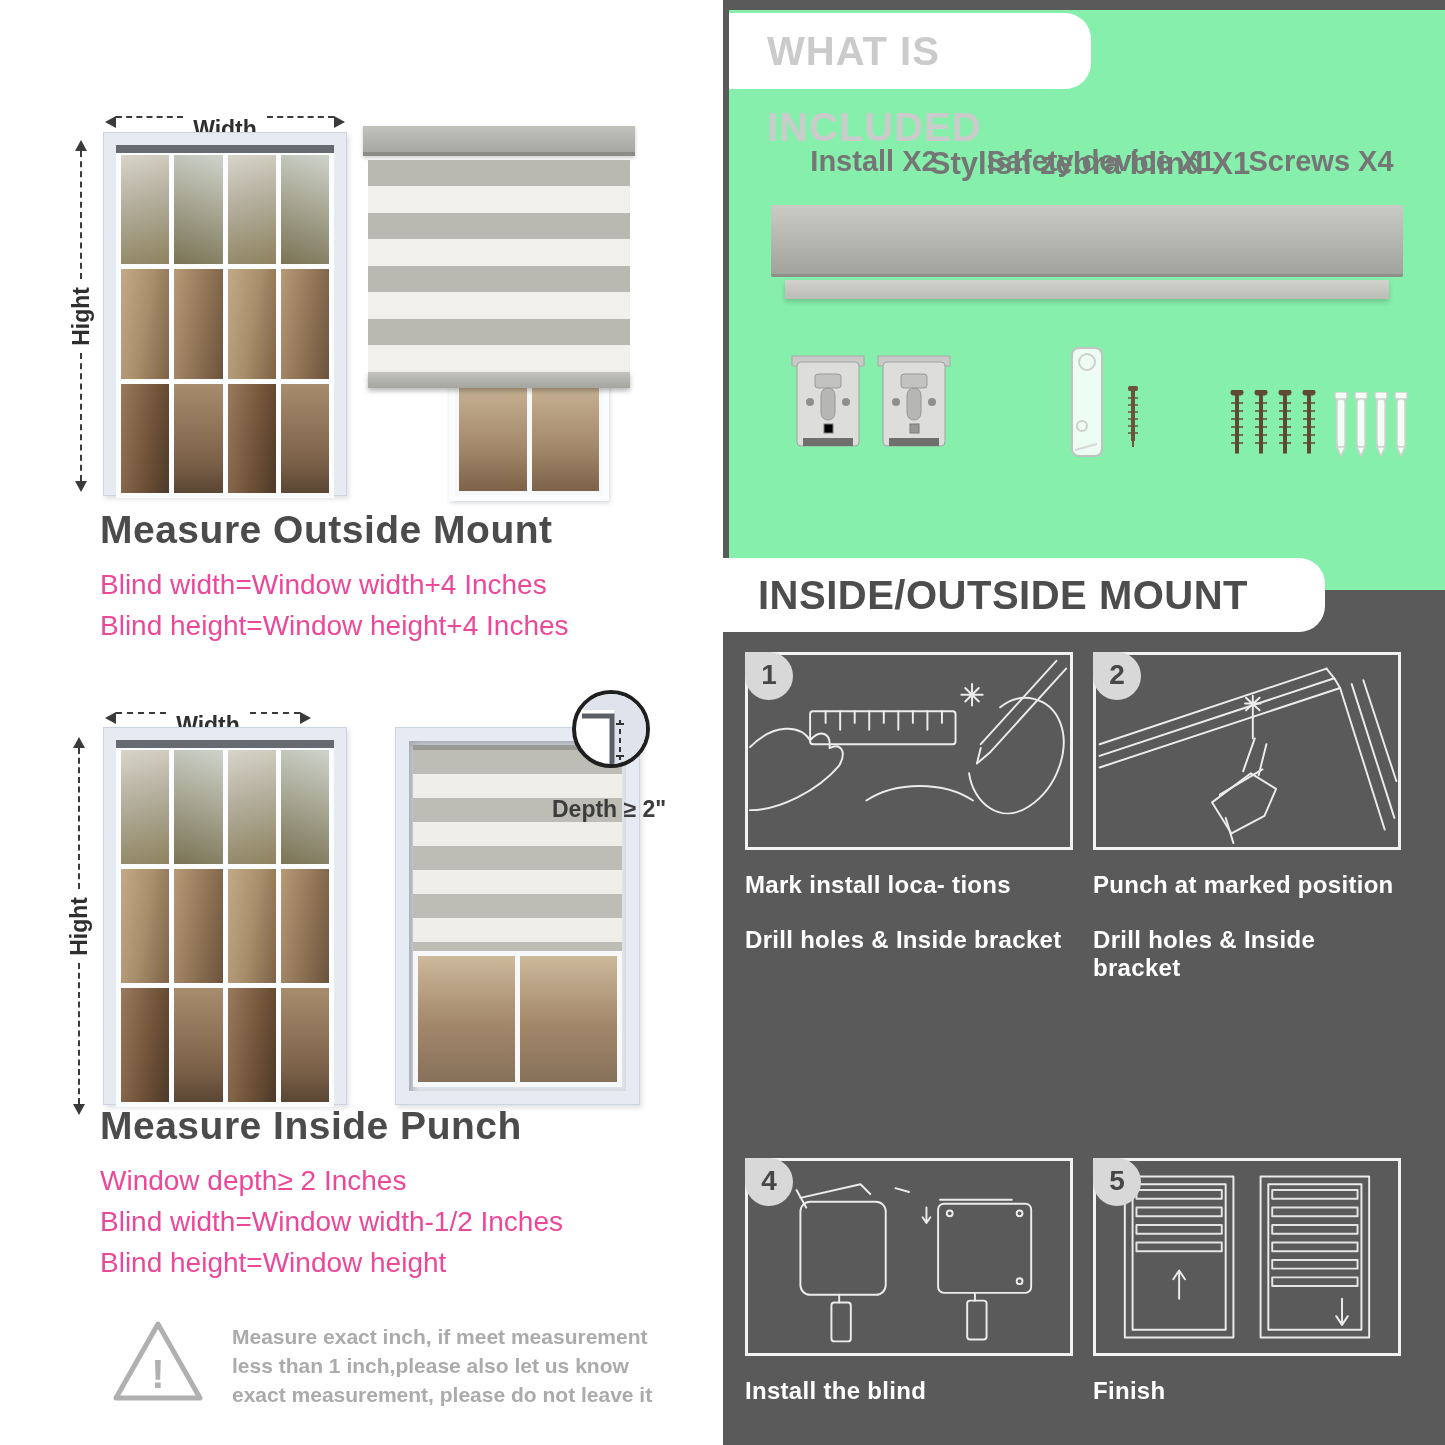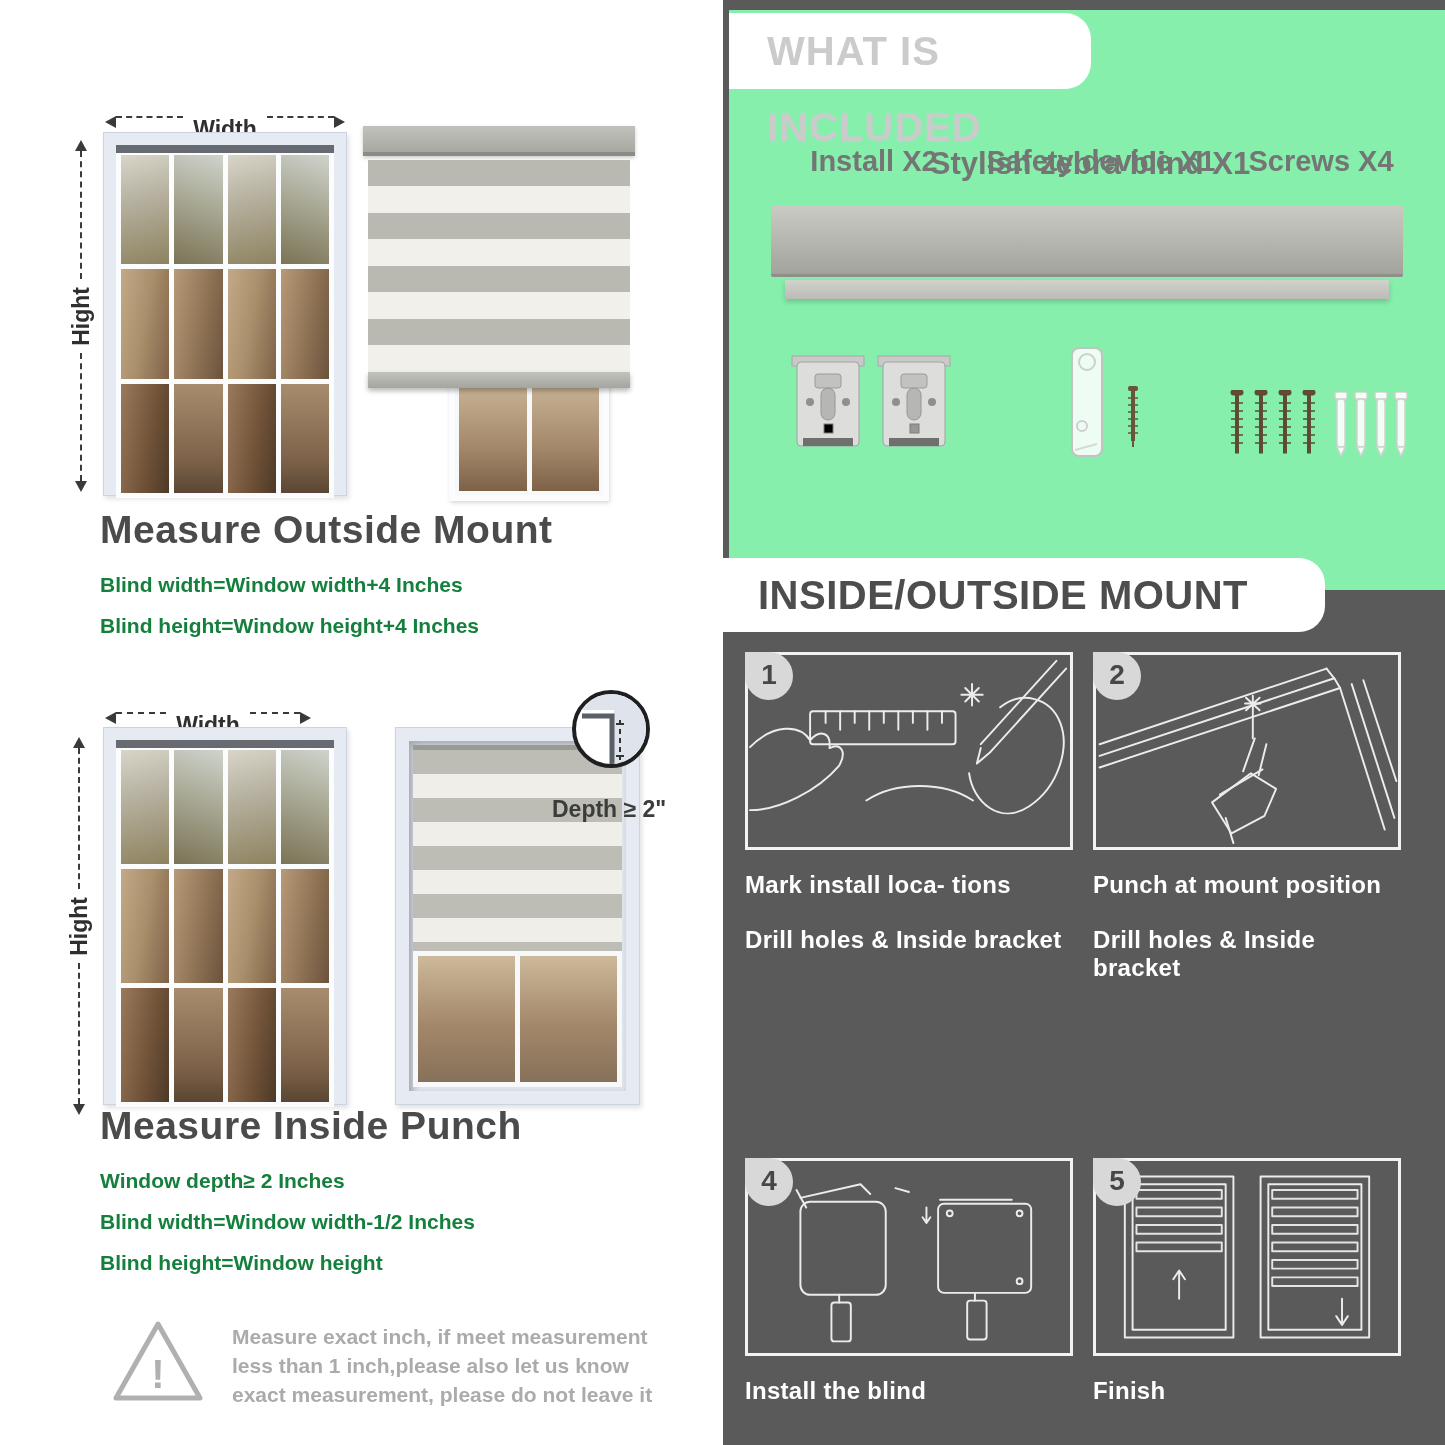--- a/index.html
+++ b/index.html
@@ -62,21 +62,21 @@
   .fb2panes{position:absolute;left:4px;right:4px;top:210px;bottom:4px;background:#f6f8fa;
     display:flex;gap:5px;padding:5px;}
   .fb2pane{flex:1;background:linear-gradient(180deg,#cdb99b 0%,#a3876a 55%,#86715a 100%);}
 
   .magnifier{position:absolute;left:572px;top:690px;width:78px;height:78px;border:4px solid #1f1f1f;
     border-radius:50%;background:#fff;overflow:hidden;z-index:5;}
   .depthlabel{position:absolute;left:552px;top:796px;width:160px;font-size:23px;font-weight:bold;color:#3c3c3c;}
 
   .txtblock{position:absolute;left:100px;width:600px;}
   .txtblock h2{margin:0 0 12px 0;font-size:39px;color:#4b4b4b;letter-spacing:.5px;}
-  .txtblock .tline{font-size:21px;font-weight:bold;color:#15803d;line-height:41px;}
+  .txtblock .tline{font-size:28px;font-weight:normal;color:#ec4899;line-height:41px;}
 
   .warnrow{position:absolute;left:110px;top:1316px;width:560px;display:flex;gap:26px;align-items:flex-start;}
   .warntext{font-size:21px;font-weight:bold;color:#ababab;line-height:29px;width:430px;padding-top:6px;}
 
   
   .right-col{position:absolute;left:723px;top:0;width:722px;height:1445px;background:#5a5a5a;}
   .inc-panel{position:absolute;left:6px;top:10px;width:722px;height:580px;background:#86efac;}
   .inc-banner{position:absolute;left:0;top:3px;width:362px;height:76px;background:#fff;
     border-radius:0 26px 26px 0;color:#cbcbcb;font-size:40px;font-weight:bold;letter-spacing:1px;
     line-height:76px;padding-left:38px;}
@@ -362,21 +362,21 @@
         <svg class="lineart" viewBox="0 0 308 198" data-name="drill-drawing">
           <path d="M2,92 L236,14 M2,104 L244,24 M2,116 L250,34"></path>
           <path d="M250,34 L296,180 M262,30 L306,168 M274,26 L308,130"></path>
           <path d="M236,14 L244,24 M244,24 L250,34"></path>
           <path d="M160,86 V52 M152,50 h16 M160,42 v16 M153,44 l14,13 M167,44 l-14,13"></path>
           <path d="M150,120 l12,-34 M166,124 l8,-32"></path>
           <path d="M118,152 l40,-30 26,16 -12,28 -34,18 z"></path>
           <path d="M132,168 l8,26 M126,144 l44,-26"></path>
         </svg>
       </div>
-      <div class="step-cap" data-name="step-2-caption">Punch at  mount position</div>
+      <div class="step-cap" data-name="step-2-caption">Punch at  marked position</div>
     </div>
 
     <div class="step" style="left:22px;top:905px;width:328px;" data-name="step-3-1">
       <div class="step-cap" data-name="step-3-1-caption">Drill holes &amp;  Inside bracket</div>
     </div>
 
     <div class="step" style="left:370px;top:905px;width:308px;" data-name="step-3-2">
       <div class="step-cap" data-name="step-3-2-caption">Drill holes &amp;  Inside bracket</div>
     </div>
 

